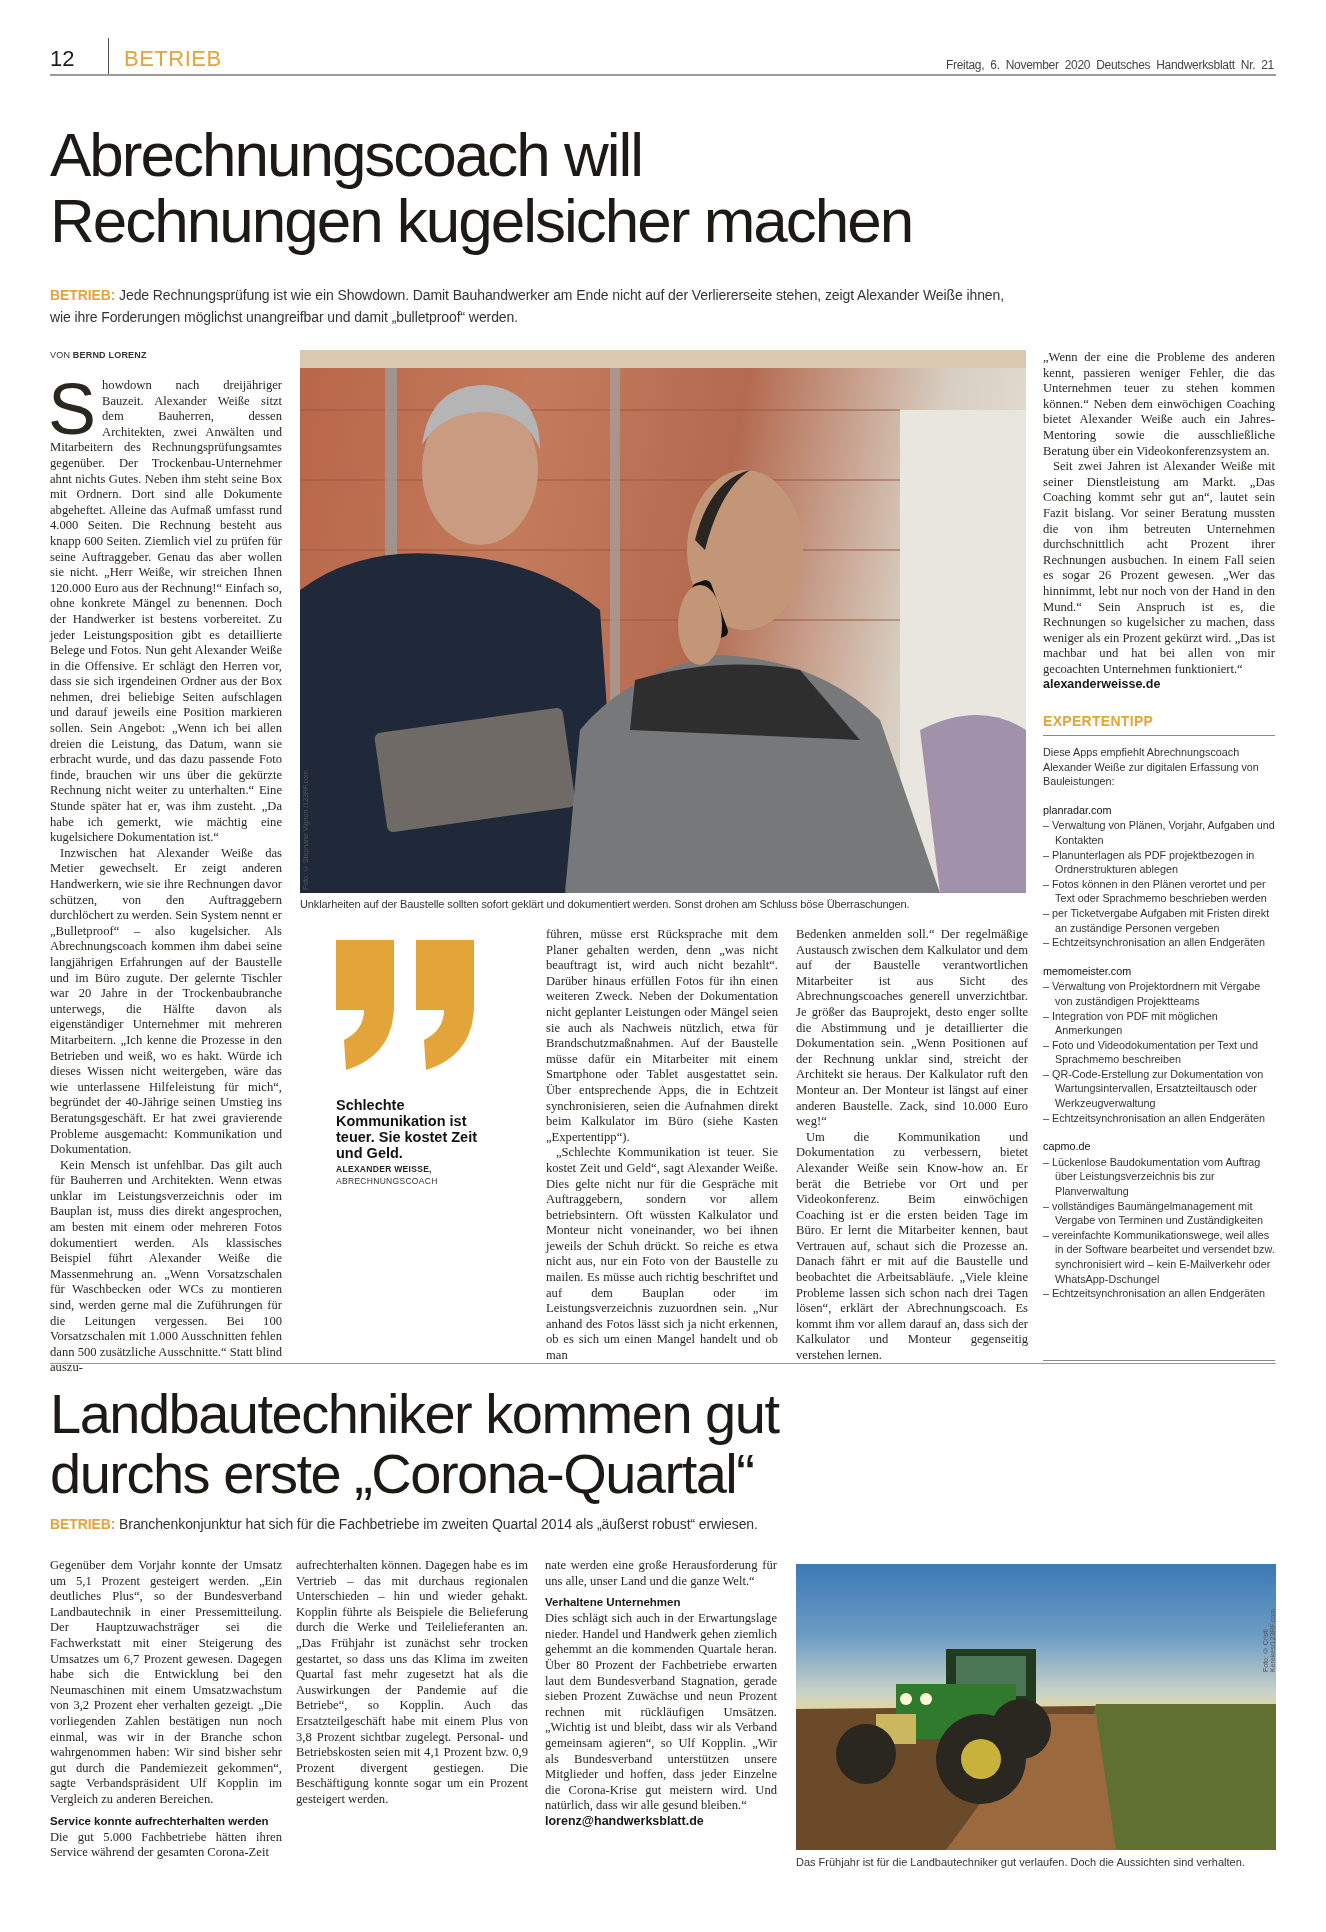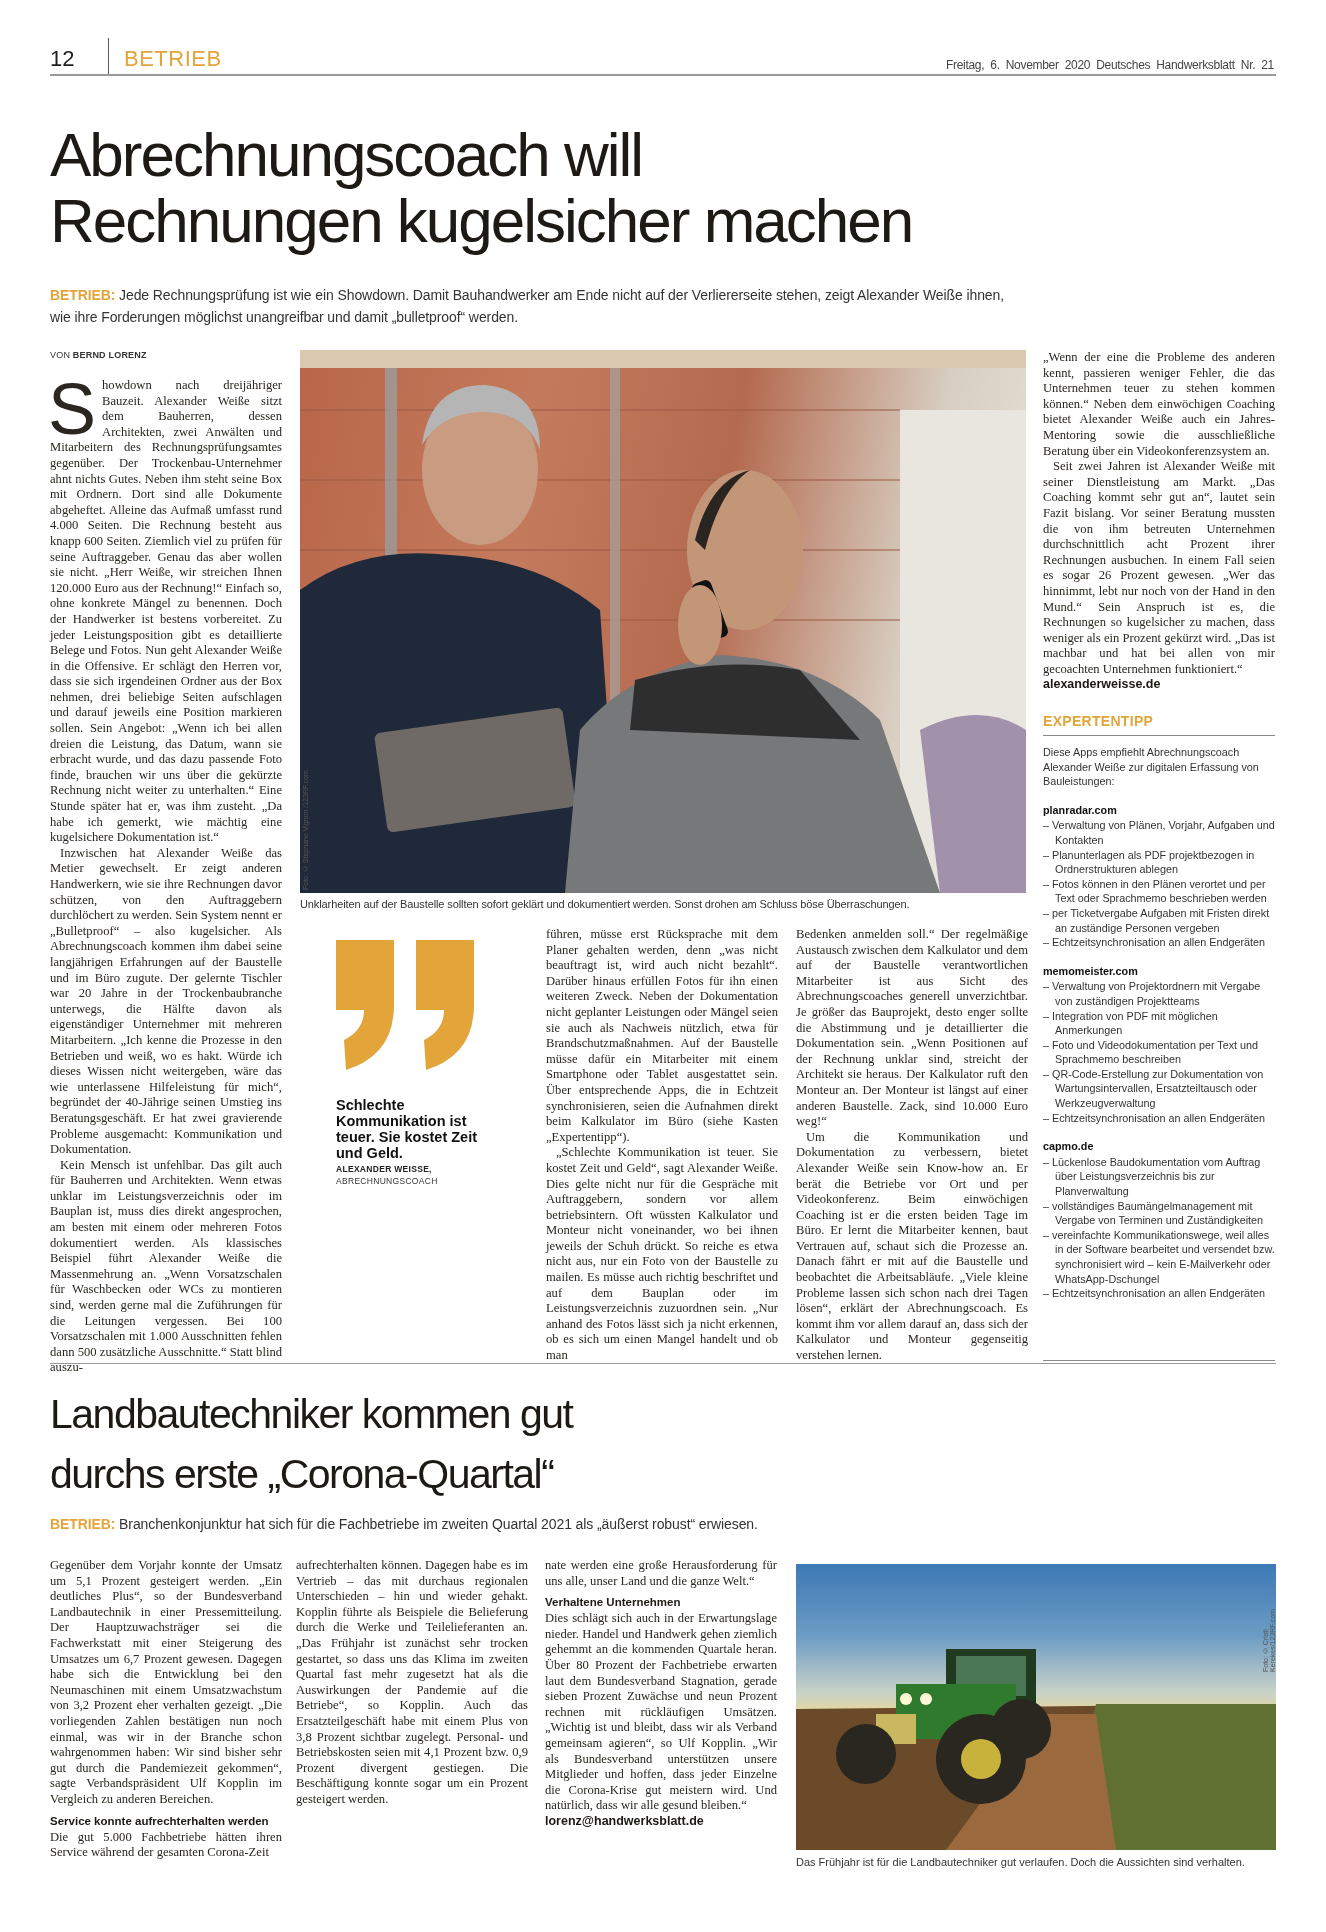--- a/index.html
+++ b/index.html
@@ -45,30 +45,30 @@
   #col3{left:546px;top:927px;width:232px}
   #col4{left:796px;top:927px;width:232px}
   #col5{left:1043px;top:350px;width:232px}
   #col5 .link{font:700 12.5px "Liberation Sans",sans-serif;color:#1d1a16;text-indent:0}
 
   
   #tip-title{left:1043px;top:713px;font:700 14px "Liberation Sans",sans-serif;color:#e3a43a;letter-spacing:.3px}
   #tip-rule{left:1043px;top:735px;width:232px;height:1px;background:#888}
   #tip{left:1043px;top:745px;width:232px;font:400 10.8px/14.6px "Liberation Sans",sans-serif;color:#333}
   #tip .intro{margin-bottom:14px}
-  #tip .app{font-weight:700;color:#111;margin-bottom:1px}
+  #tip .app{font-weight:400;color:#111;margin-bottom:1px}
   #tip ul{list-style:none;margin-bottom:14px}
   #tip li{padding-left:12px;text-indent:-12px}
   #tip li::before{content:"– "}
   #tip-bottom-rule{left:1043px;top:1360px;width:232px;height:1px;background:#888}
 
   #mid-rule{left:50px;top:1363px;width:1226px;height:1px;background:#999}
 
   
-  #h2{left:50px;top:1384px;font-size:41px;line-height:60px;letter-spacing:-1.5px}
+  #h2{left:50px;top:1384px;font-size:56px;line-height:60px;letter-spacing:-1.5px}
   #deck2{left:50px;top:1513px;width:1000px}
   #c21{left:50px;top:1558px;width:232px}
   #c22{left:296px;top:1558px;width:232px}
   #c23{left:545px;top:1558px;width:232px}
   .subhead{font:700 11.5px "Liberation Sans",sans-serif;color:#1d1a16;margin:7px 0 3px;text-indent:0!important}
   #c23 .link{font:700 12.5px "Liberation Sans",sans-serif;color:#1d1a16;text-indent:0}
 
   #photo2{left:796px;top:1564px;width:480px;height:286px;overflow:hidden;
     background:linear-gradient(180deg,#3d79b5 0%,#6b9cc4 25%,#c9d2c8 45%,#f3d98a 55%,#a5813f 62%,#7a5d34 100%)}
   #credit2{left:1262px;top:1572px;width:12px;height:100px;font:400 7px "Liberation Sans",sans-serif;color:#555;writing-mode:vertical-rl;transform:rotate(180deg)}
@@ -184,21 +184,21 @@
   </ul>
 </div>
 <div class="abs" id="tip-bottom-rule"></div>
 
 <div class="abs" id="mid-rule"></div>
 
 <div class="abs headline" id="h2">
   <div>Landbautechniker kommen gut</div>
   <div>durchs erste „Corona-Quartal“</div>
 </div>
-<div class="abs deck" id="deck2"><b>BETRIEB:</b><span> Branchenkonjunktur hat sich für die Fachbetriebe im zweiten Quartal 2021 als „äußerst robust“ erwiesen.</span></div>
+<div class="abs deck" id="deck2"><b>BETRIEB:</b><span> Branchenkonjunktur hat sich für die Fachbetriebe im zweiten Quartal 2014 als „äußerst robust“ erwiesen.</span></div>
 
 <div class="abs col" id="c21">
   <p class="noind">Gegenüber dem Vorjahr konnte der Umsatz um 5,1 Prozent gesteigert werden. „Ein deutliches Plus“, so der Bundesverband Landbautechnik in einer Pressemitteilung. Der Hauptzuwachsträger sei die Fachwerkstatt mit einer Steigerung des Umsatzes um 6,7 Prozent gewesen. Dagegen habe sich die Entwicklung bei den Neumaschinen mit einem Umsatzwachstum von 3,2 Prozent eher verhalten gezeigt. „Die vorliegenden Zahlen bestätigen nun noch einmal, was wir in der Branche schon wahrgenommen haben: Wir sind bisher sehr gut durch die Pandemiezeit gekommen“, sagte Verbandspräsident Ulf Kopplin im Vergleich zu anderen Bereichen.</p>
   <p class="subhead">Service konnte aufrechterhalten werden</p>
   <p class="noind">Die gut 5.000 Fachbetriebe hätten ihren Service während der gesamten Corona-Zeit</p>
 </div>
 <div class="abs col" id="c22">
   <p class="noind">aufrechterhalten können. Dagegen habe es im Vertrieb – das mit durchaus regionalen Unterschieden – hin und wieder gehakt. Kopplin führte als Beispiele die Belieferung durch die Werke und Teilelieferanten an. „Das Frühjahr ist zunächst sehr trocken gestartet, so dass uns das Klima im zweiten Quartal fast mehr zugesetzt hat als die Auswirkungen der Pandemie auf die Betriebe“, so Kopplin. Auch das Ersatzteilgeschäft habe mit einem Plus von 3,8 Prozent sichtbar zugelegt. Personal- und Betriebskosten seien mit 4,1 Prozent bzw. 0,9 Prozent divergent gestiegen. Die Beschäftigung konnte sogar um ein Prozent gesteigert werden.</p>
 </div>
 <div class="abs col" id="c23">

